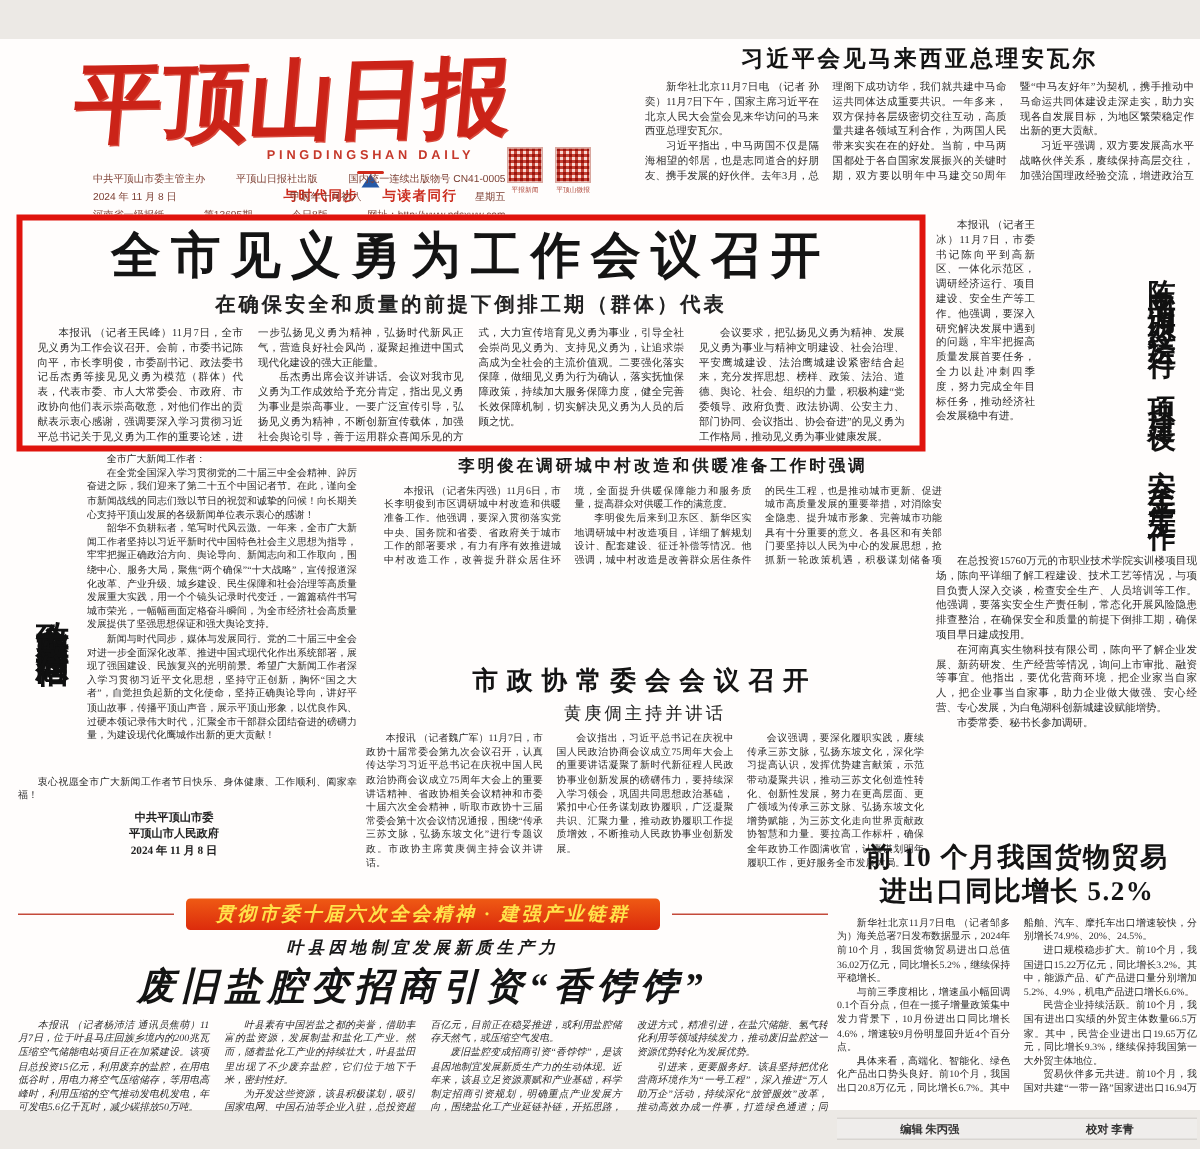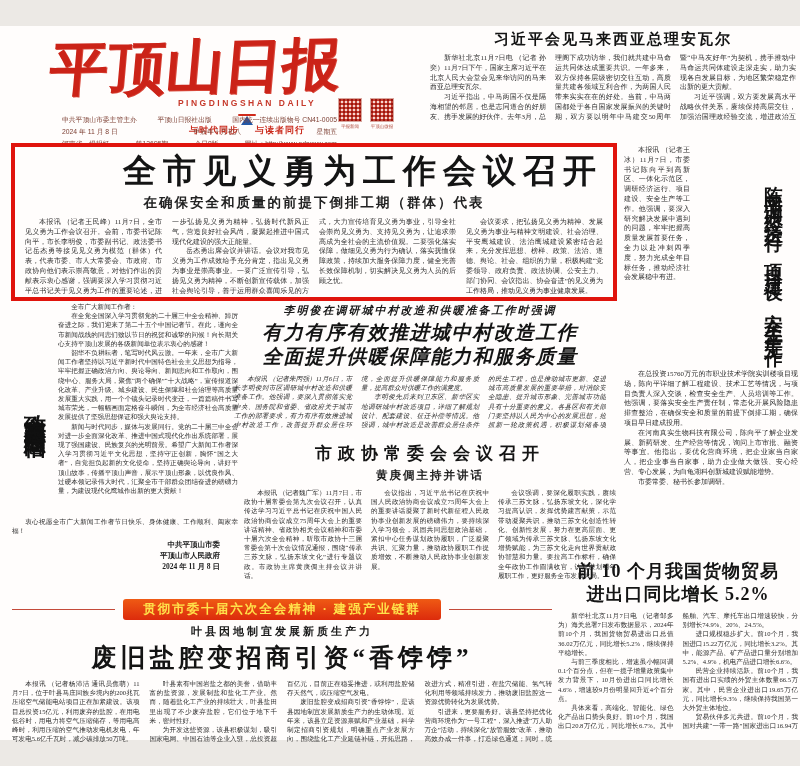--- a/index.html
+++ b/index.html
@@ -53,21 +53,21 @@
   .headline { font-weight:bold; color:#141414; text-align:center; }
   .kicker { font-weight:bold; color:#1a1a1a; text-align:center; font-size:11px; letter-spacing:2px; }
 
   
   .xi-wrap { left:430px; top:4px; width:366px; height:106px; }
   .xi-head { font-size:15px; letter-spacing:2px; }
   .xi-body { margin-top:5px; height:76px; }
 
   
   .red-box { left:11px; top:117px; width:606px; height:158px; border:4px solid #e0140d; background:#fffdfc; padding:4px 10px 5px; }
-  .red-box .headline1 { font-size:33px; letter-spacing:7px; line-height:40px;text-align:right; }
+  .red-box .headline1 { font-size:33px; letter-spacing:7px; line-height:40px; }
   .red-box .headline2 { font-size:13.5px; letter-spacing:2px; margin-top:3px; font-weight:bold; text-align:center; }
   .red-box .body-text { margin-top:6px; height:86px; }
 
   
   .chen-wrap { left:624px; top:120px; width:174px; height:378px; }
   .chen-top { display:flex; height:218px; }
   .chen-intro { width:66px; height:100%; }
   .chen-headline {
     flex:1; writing-mode:vertical-rl;
     font-size:18.5px; font-weight:bold; letter-spacing:6px; line-height:50px;
@@ -78,34 +78,34 @@
   
   .letter-wrap { left:12px; top:276px; width:226px; height:292px; }
   .letter-top { display:flex; height:212px; }
   .letter-headline {
     width:46px; writing-mode:vertical-rl;
     font-size:22px; font-weight:bold; letter-spacing:2px; line-height:46px;
     text-align:center; color:#101010;
   }
   .letter-body-side { flex:1; height:100%; font-size:6.6px; line-height:9.2px; }
   .letter-bottom { margin-top:3px; font-size:6.6px; line-height:9.2px; }
-  .letter-sign { margin-top:4px; text-align:right; padding-right:18px; font-size:7.5px; line-height:11px; font-weight:bold; color:#222; }
-
-  
-  .lmj-wrap { left:234px; top:277px; width:372px; height:136px;font-style:italic; }
+  .letter-sign { margin-top:4px; text-align:center; padding-right:18px; font-size:7.5px; line-height:11px; font-weight:bold; color:#222; }
+
+  
+  .lmj-wrap { left:256px; top:277px; width:372px; height:136px; }
   .lmj-head { font-size:19.5px; letter-spacing:1.5px; line-height:24px; margin-top:3px; }
   .lmj-body { margin-top:5px; height:62px; font-size:6.6px; line-height:9.2px; }
 
   .cppcc-wrap { left:244px; top:416px; width:372px; height:152px; }
   .cppcc-head { font-size:17px; letter-spacing:6px; }
-  .cppcc-sub { font-size:11.5px; letter-spacing:2px; font-weight:bold; text-align:center; margin-top:3px; }
+  .cppcc-sub { font-size:11.5px; letter-spacing:2px; font-weight:normal; text-align:center; margin-top:3px; }
   .cppcc-body { margin-top:5px; height:98px; font-size:6.6px; line-height:9.2px; }
 
   
-  .salt-wrap { left:12px; top:573px; width:540px; height:140px; }
+  .salt-wrap { left:12px; top:573px; width:540px; height:140px;font-style:italic; }
   .banner-row { display:flex; align-items:center; height:21px; }
   .banner-rule { flex:1; border-top:1px solid #c44a3a; }
   .banner {
     margin:0 8px; padding:2px 20px; border-radius:3px;
     background:linear-gradient(180deg,#ef5a14,#dc2b0c);
     color:#ffe24a; font-weight:bold; font-size:12.5px; letter-spacing:2px; white-space:nowrap;
   }
   .salt-kicker { margin-top:4px; font-size:11px; letter-spacing:3px; }
   .salt-head { font-size:25px; letter-spacing:4px; margin-top:2px; }
   .salt-body { margin-top:5px; height:70px; font-size:6.6px; line-height:9.2px; }
@@ -213,24 +213,20 @@
       </div>
     <div class="letter-sign">
         <div>中共平顶山市委</div>
         <div>平顶山市人民政府</div>
         <div>2024 年 11 月 8 日</div>
       </div>
   </div>
 
   <div class="abs lmj-wrap">
     <div class="kicker">李明俊在调研城中村改造和供暖准备工作时强调</div>
-    <div class="headline lmj-head">
-      <div>有力有序有效推进城中村改造工作</div>
-      <div>全面提升供暖保障能力和服务质量</div>
-    </div>
     <div class="body-text cols-3 lmj-body">
         <p>本报讯 （记者朱丙强）11月6日，市长李明俊到市区调研城中村改造和供暖准备工作。他强调，要深入贯彻落实党中央、国务院和省委、省政府关于城市工作的部署要求，有力有序有效推进城中村改造工作，改善提升群众居住环境，全面提升供暖保障能力和服务质量，提高群众对供暖工作的满意度。</p>
         <p>李明俊先后来到卫东区、新华区实地调研城中村改造项目，详细了解规划设计、配套建设、征迁补偿等情况。他强调，城中村改造是改善群众居住条件的民生工程，也是推动城市更新、促进城市高质量发展的重要举措，对消除安全隐患、提升城市形象、完善城市功能具有十分重要的意义。各县区和有关部门要坚持以人民为中心的发展思想，抢抓新一轮政策机遇，积极谋划储备项目，扩大有效投资，努力让群众早日住上新居。</p>
       </div>
   </div>
 
   <div class="abs cppcc-wrap">
     <div class="headline cppcc-head">市政协常委会会议召开</div>
     <div class="cppcc-sub">黄庚倜主持并讲话</div>
     <div class="body-text cols-3 cppcc-body">
@@ -263,15 +259,19 @@
       <div>进出口同比增长 5.2%</div>
     </div>
     <div class="body-text cols-2 trade-body">
         <p>新华社北京11月7日电 （记者邹多为）海关总署7日发布数据显示，2024年前10个月，我国货物贸易进出口总值36.02万亿元，同比增长5.2%，继续保持平稳增长。</p>
         <p>与前三季度相比，增速虽小幅回调0.1个百分点，但在一揽子增量政策集中发力背景下，10月份进出口同比增长4.6%，增速较9月份明显回升近4个百分点。</p>
         <p>具体来看，高端化、智能化、绿色化产品出口势头良好。前10个月，我国出口20.8万亿元，同比增长6.7%。其中船舶、汽车、摩托车出口增速较快，分别增长74.9%、20%、24.5%。</p>
         <p>进口规模稳步扩大。前10个月，我国进口15.22万亿元，同比增长3.2%。其中，能源产品、矿产品进口量分别增加5.2%、4.9%，机电产品进口增长6.6%。</p>
         <p>民营企业持续活跃。前10个月，我国有进出口实绩的外贸主体数量66.5万家。其中，民营企业进出口19.65万亿元，同比增长9.3%，继续保持我国第一大外贸主体地位。</p>
         <p>贸易伙伴多元共进。前10个月，我国对共建“一带一路”国家进出口16.94万亿元，同比增长6.2%；对第一大贸易伙伴——东盟进出口5.67万亿元，增长8.9%；对《区域全面经济伙伴关系协定》（RCEP）其他成员国进出口增长4.3%。</p>
       </div>
+    <div class="footer-bar">
+      <span>编辑 朱丙强</span>
+      <span>校对 李青</span>
+    </div>
   </div>
 
 </div>
 
 </body></html>

